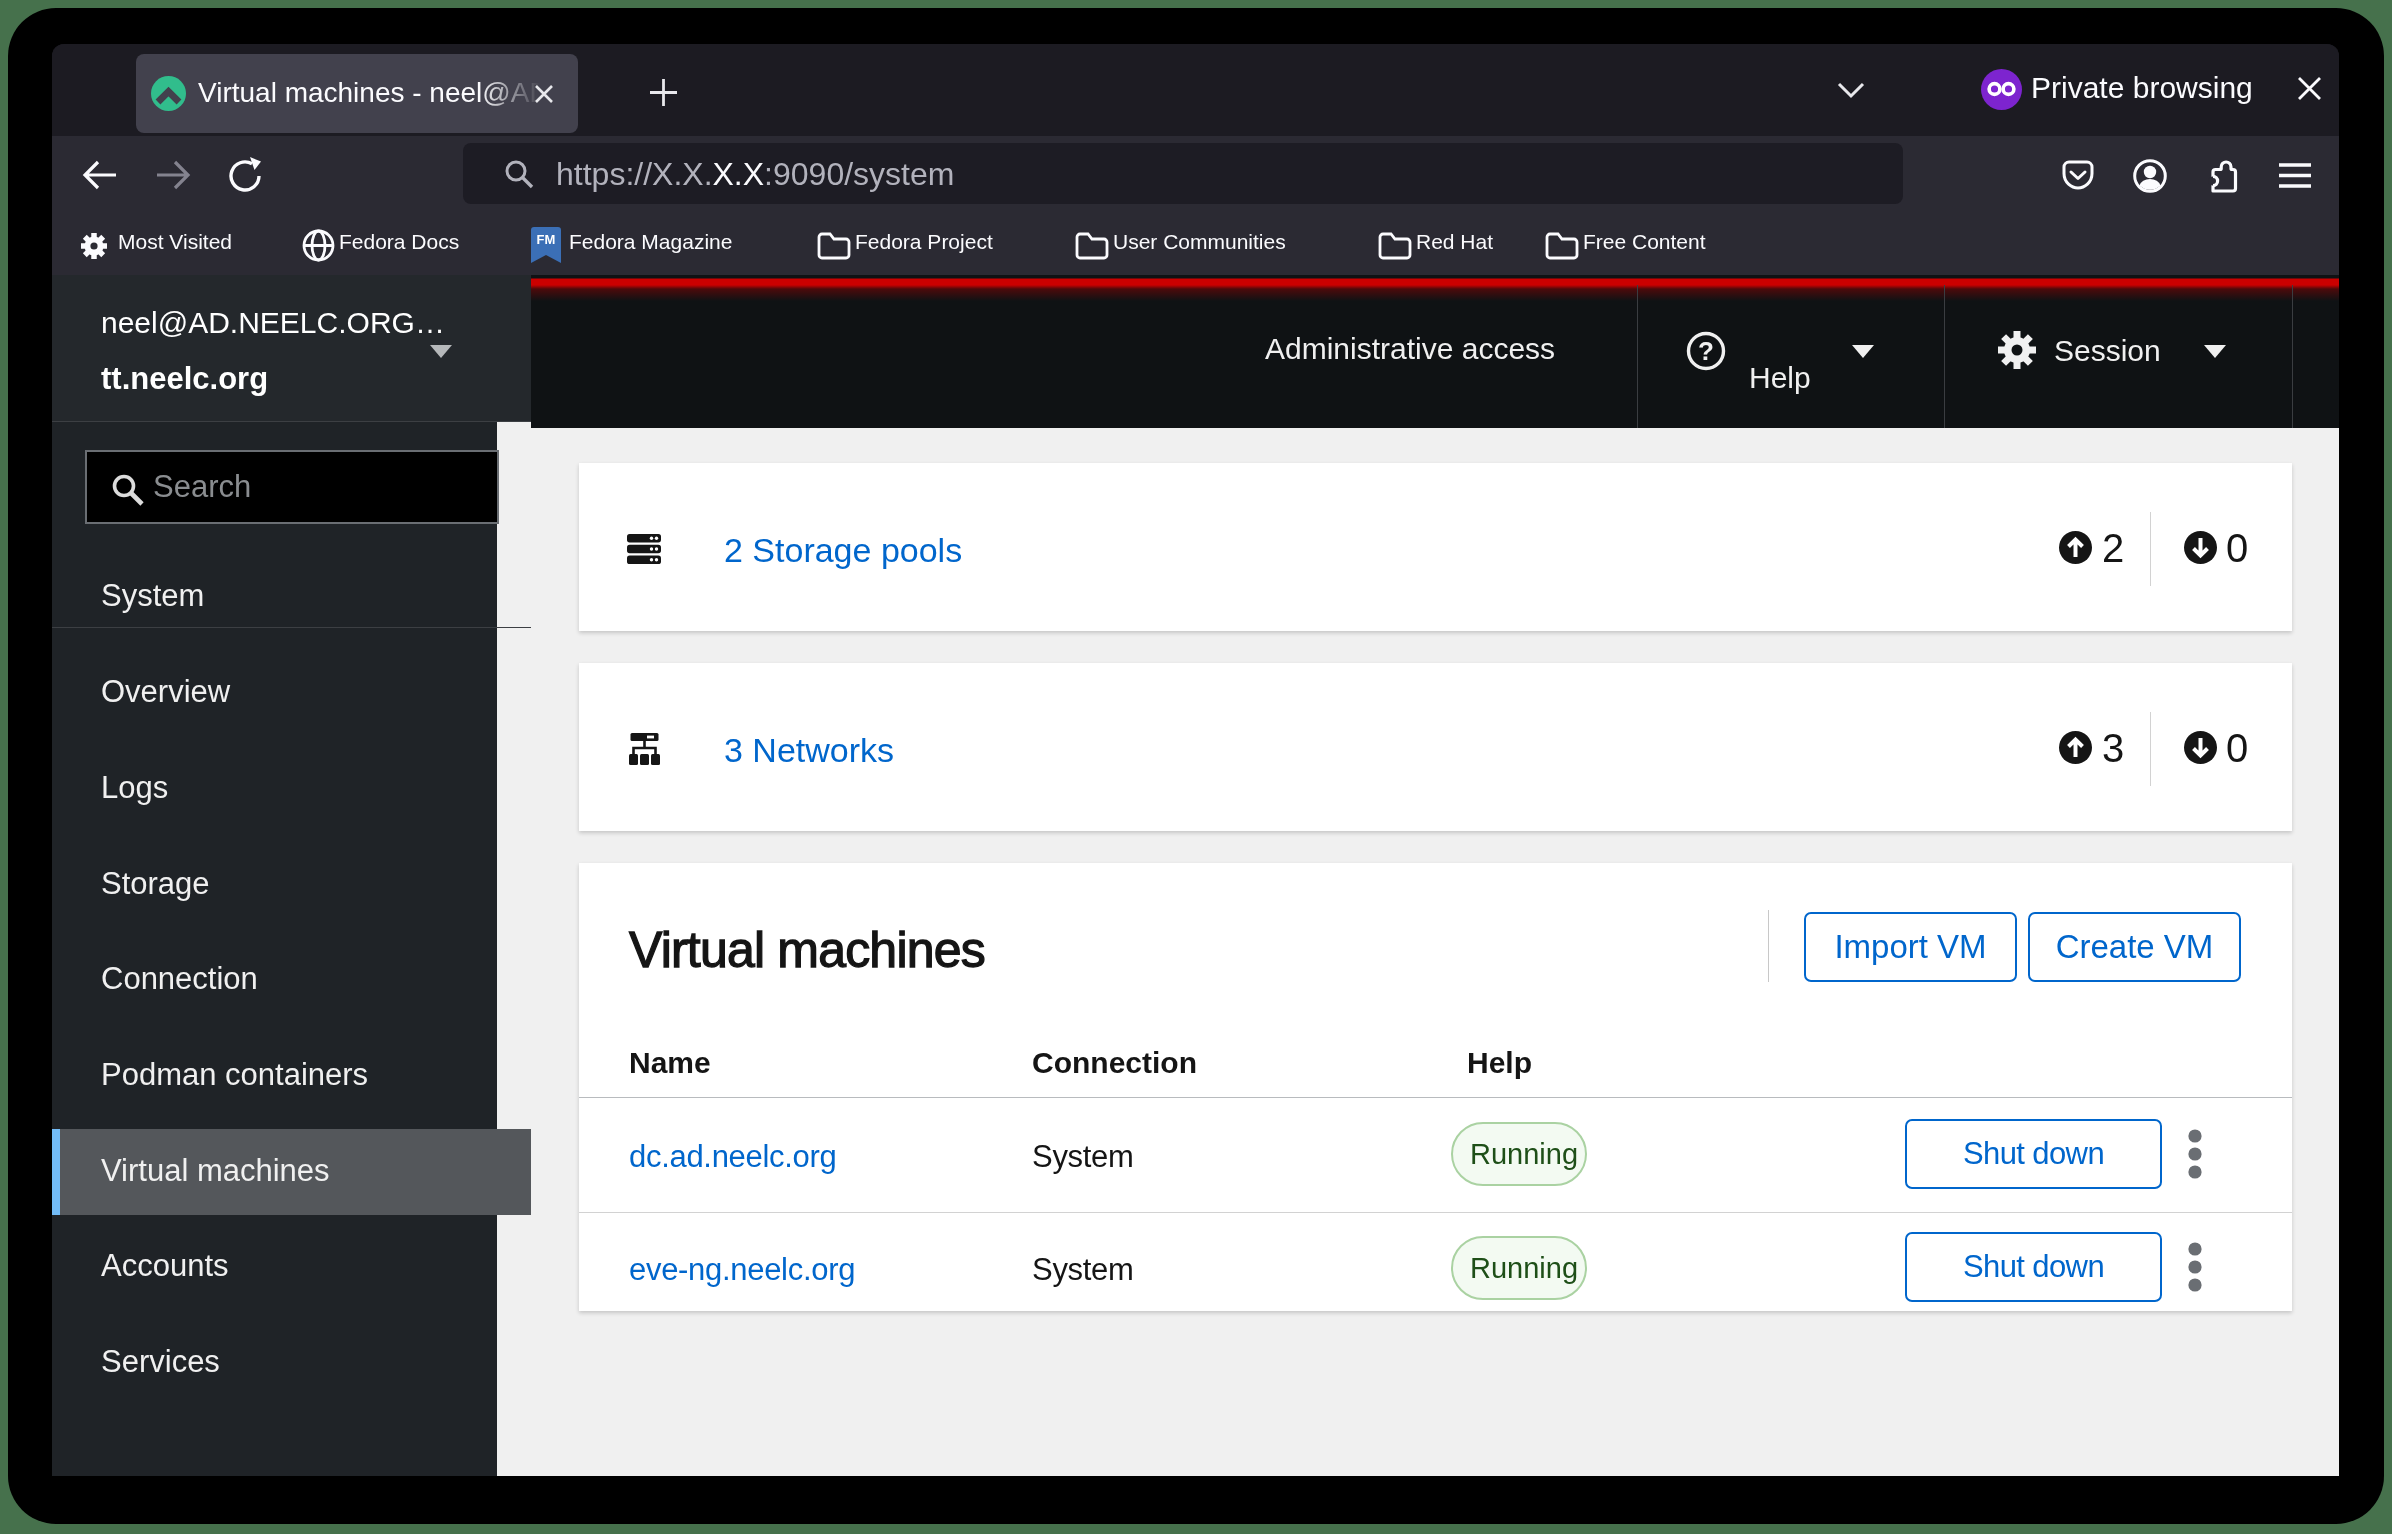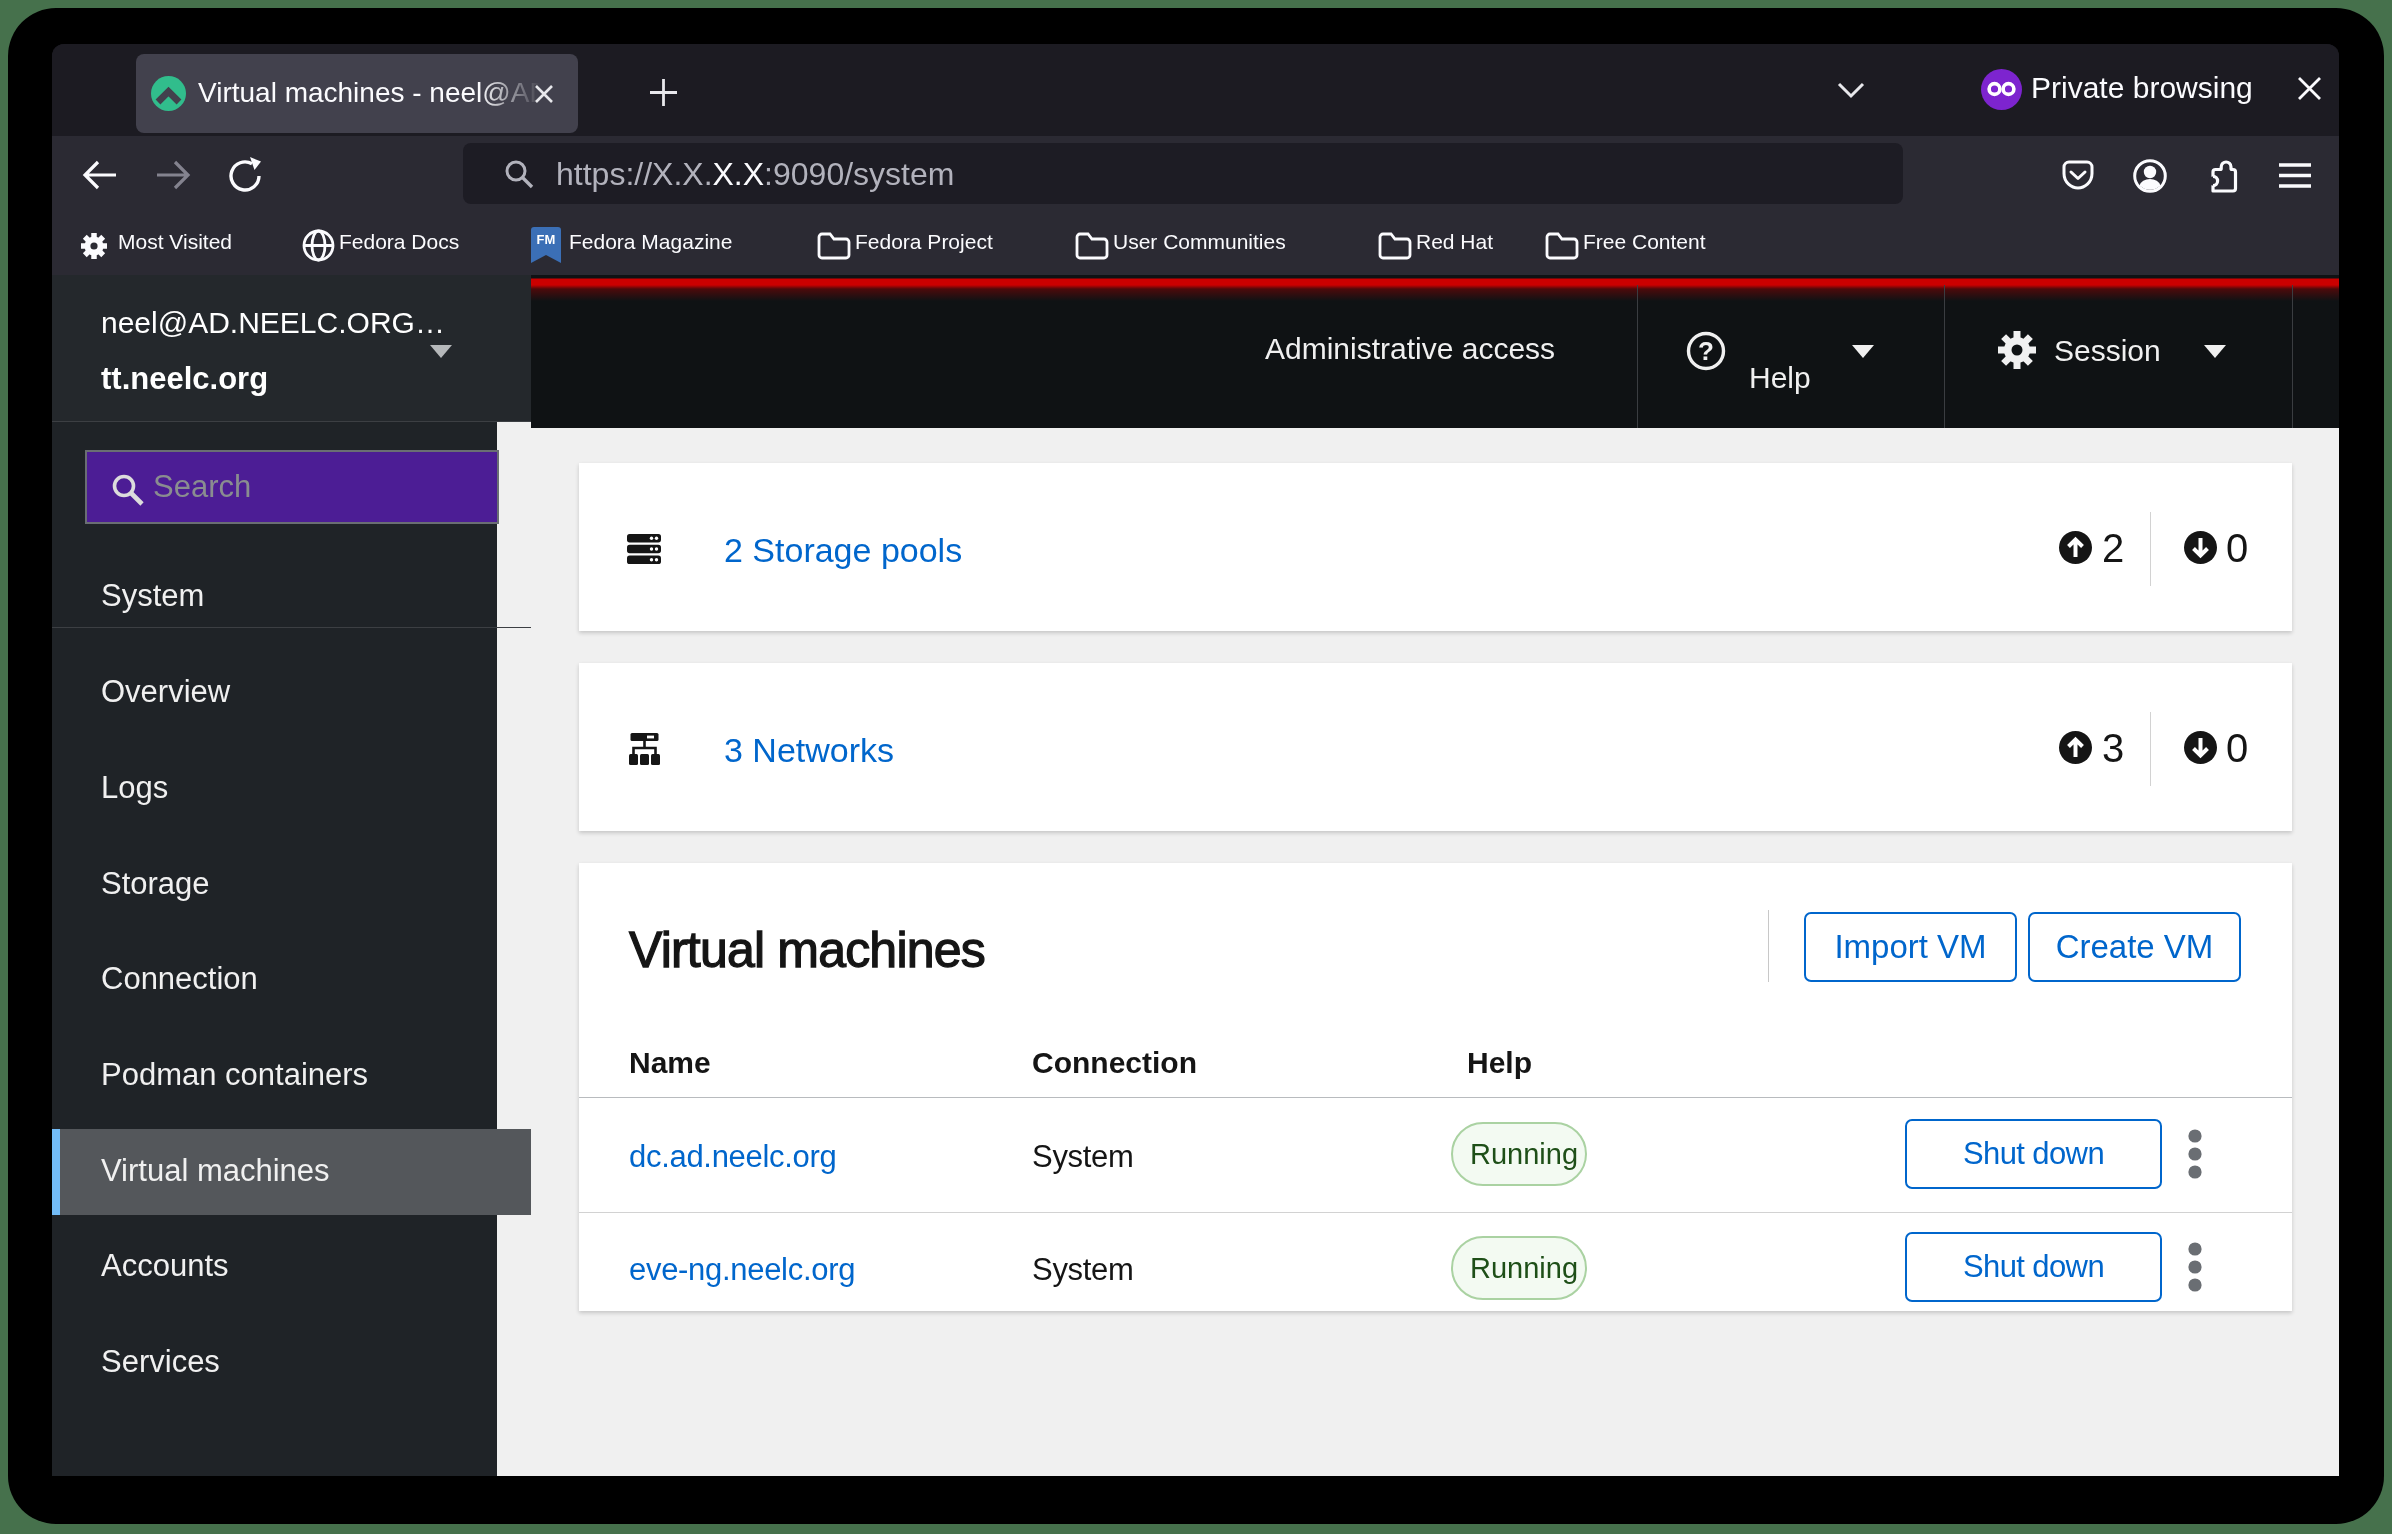--- a/index.html
+++ b/index.html
@@ -152,21 +152,21 @@
   </div>
 
   <div id="page" class="abs">
     <div id="sidebar" class="abs">
       <div id="sideuser" class="abs">
         <div class="abs" style="left:49px;top:31px;font-size:30px;color:#fff;">neel@AD.NEELC.ORG…</div>
         <div class="abs" style="left:49px;top:86px;font-size:31px;font-weight:bold;color:#fff;">tt.neelc.org</div>
         <div class="caret" style="left:378px;top:70px;"></div>
       </div>
 
-      <div class="abs" style="left:33px;top:175px;width:414px;height:74px;border:2px solid #6a6e73;background:#4c1d95;">
+      <div class="abs" style="left:33px;top:175px;width:414px;height:74px;border:2px solid #6a6e73;background:#000000;">
         <svg class="abs" style="left:24px;top:21px" width="34" height="34" viewBox="0 0 34 34">
           <circle cx="13" cy="13" r="9.5" fill="none" stroke="#dcdcdc" stroke-width="3.6"></circle>
           <path d="M20.5 20.5 L31 31" stroke="#dcdcdc" stroke-width="4.6"></path>
         </svg>
         <div class="abs" style="left:66px;top:17px;font-size:31px;color:#8a8d90;">Search</div>
       </div>
       <div class="navitem" style="top:303px;">System</div>
       <div class="abs" style="left:0;top:352px;width:479px;height:1px;background:#3c3f43;"></div>
       <div class="navitem" style="top:399px;">Overview</div>
       <div class="navitem" style="top:495px;">Logs</div>

